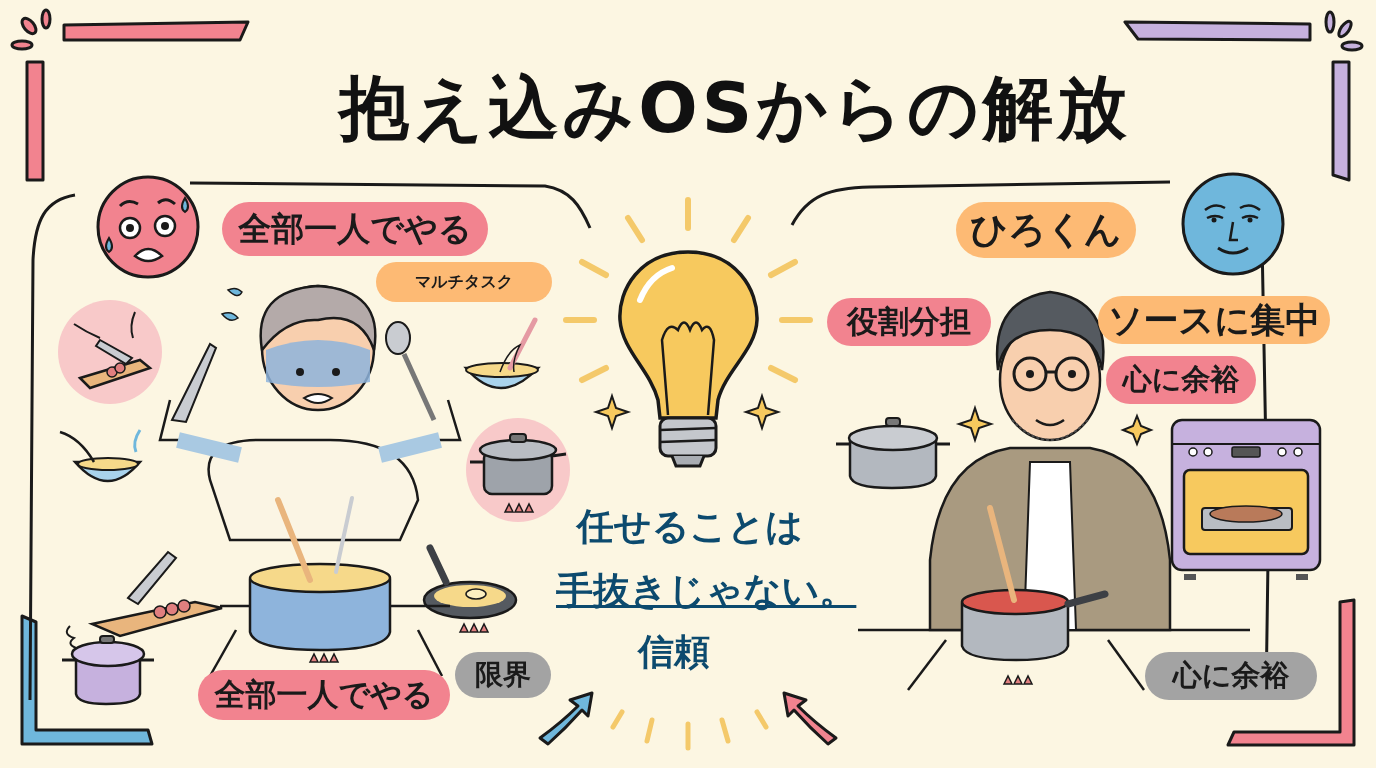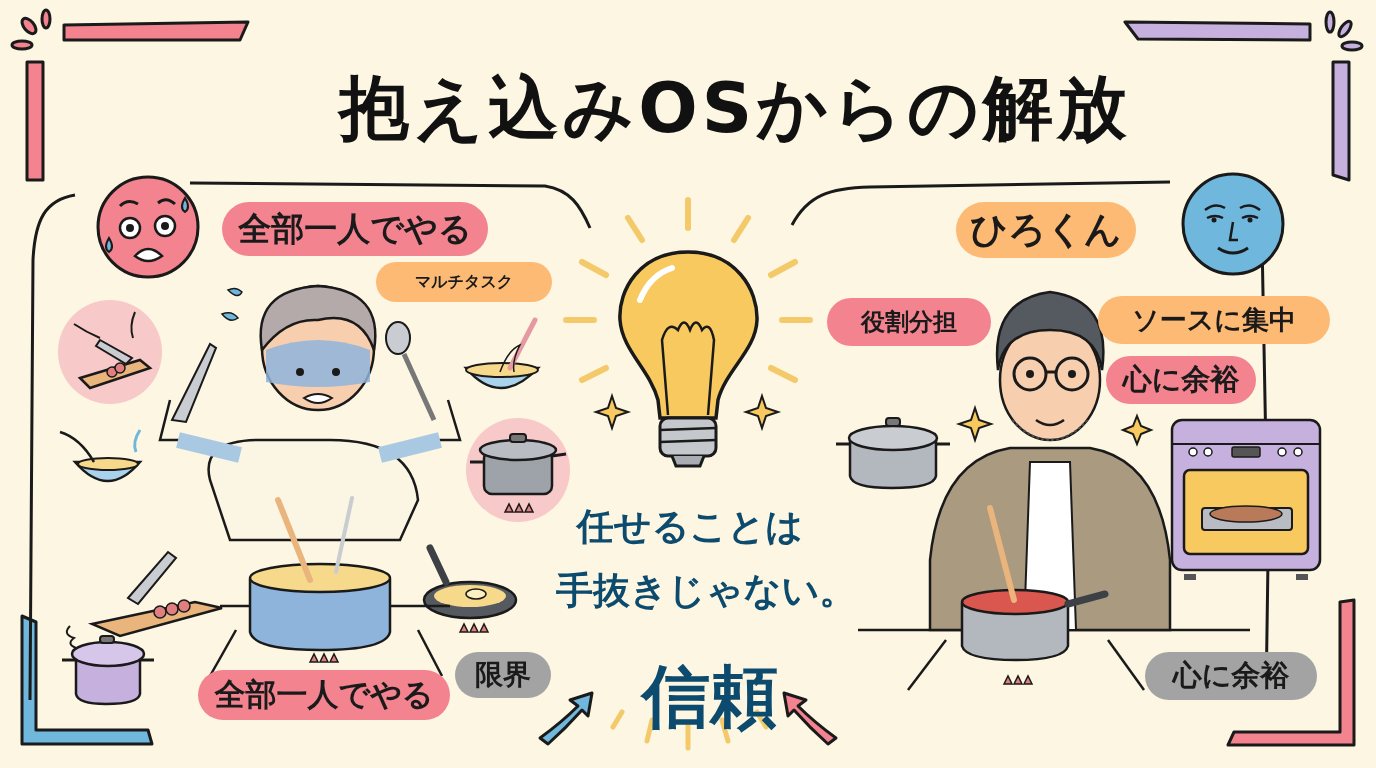--- a/index.html
+++ b/index.html
@@ -254,30 +254,30 @@
   <span>マルチタスク</span>
 </div>
 <div class="pill pink" style="left:198px; top:670px; width:252px; height:50px; font-size:31px;">
   <span>全部一人でやる</span>
 </div>
 <div class="pill purple" style="left:455px; top:652px; width:96px; height:46px; font-size:28px;">
   <span>限界</span>
 </div>
 
 <div class="center-text" style="left:560px; top:502px; width:260px; font-size:37px;">任せることは</div>
-<div class="center-text" style="left:556px; top:566px; width:290px; font-size:37px;">手抜きじゃない。</div>
-<div class="center-text" style="left:620px; top:628px; width:180px; font-size:68px;margin-top:24px;">信頼</div>
+<div class="center-text" style="left:556px; top:566px; width:290px; font-size:37px;text-decoration:underline;">手抜きじゃない。</div>
+<div class="center-text" style="left:584px; top:628px; width:180px; font-size:36px;">信頼</div>
 
 <div class="pill blue" style="left:956px; top:202px; width:180px; height:56px; font-size:37px;">
   <span>ひろくん</span>
 </div>
-<div class="pill pink" style="left:827px; top:298px; width:164px; height:48px; font-size:24px;">
+<div class="pill pink" style="left:827px; top:298px; width:164px; height:48px; font-size:31px;">
   <span>役割分担</span>
 </div>
-<div class="pill blue" style="left:1098px; top:296px; width:232px; height:48px; font-size:27px;justify-content:center;">
+<div class="pill blue" style="left:1098px; top:296px; width:232px; height:48px; font-size:35px;justify-content:center;">
   <span>ソースに集中</span>
 </div>
 <div class="pill pink" style="left:1106px; top:356px; width:150px; height:48px; font-size:29px;">
   <span>心に余裕</span>
 </div>
 <div class="pill purple" style="left:1145px; top:652px; width:172px; height:48px; font-size:29px;">
   <span>心に余裕</span>
 </div>
 
 </body></html>

